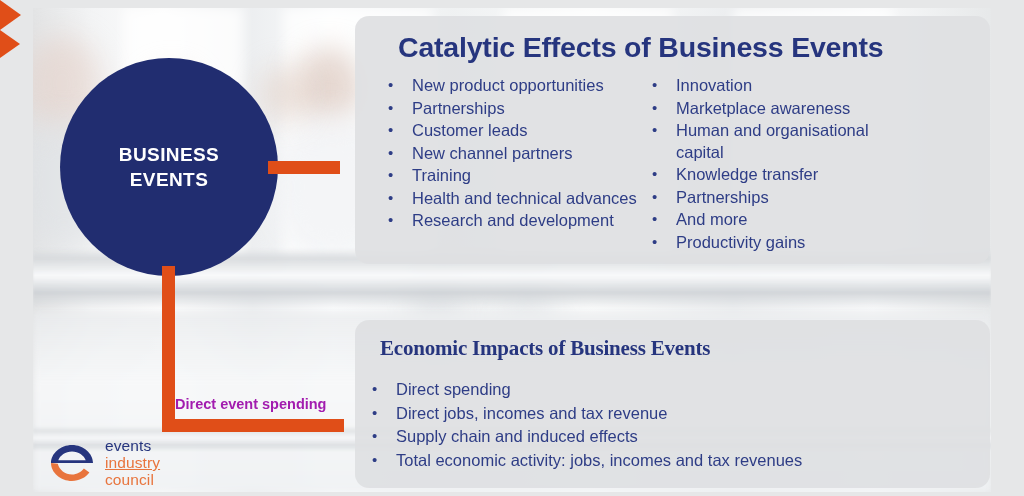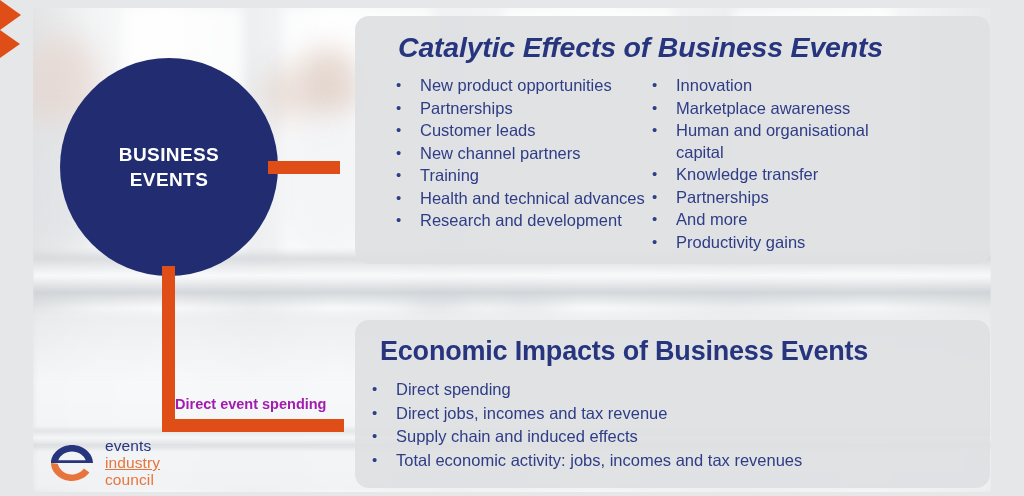--- a/index.html
+++ b/index.html
@@ -106,39 +106,39 @@
   }
 
   
   .section-title {
     position: absolute;
     color: #26357e;
     font-weight: bold;
     letter-spacing: -.2px;
     white-space: nowrap;
   }
-  #title-top    { left: 398px; top: 31px;  font-size: 28.5px; font-style: italic; }
-  #title-bottom { left: 380px; top: 336px; font-size: 27px; }
+  #title-top    { left: 398px; top: 31px;  font-size: 28.5px; }
+  #title-bottom { left: 380px; top: 336px; font-size: 21px; font-family: Liberation Serif, serif; }
 
   ul.bullets { list-style: none; }
   ul.bullets li {
     position: relative;
     color: #2e3d86;
     font-size: 16.5px;
     line-height: 21.5px;
     padding-left: 28px;
     margin-bottom: 1px;
   }
   ul.bullets li::before {
     content: "\2022";
     position: absolute; left: 4px; top: -1px;
     font-size: 15px; color: #2e3d86;
   }
 
-  #col-left  { position: absolute; left: 392px; top: 75px; width: 262px; }
+  #col-left  { position: absolute; left: 384px; top: 75px; width: 262px; }
   #col-right { position: absolute; left: 648px; top: 75px; width: 270px; }
   #list-bottom { position: absolute; left: 368px; top: 379px; width: 600px; }
   #list-bottom li { margin-bottom: 2px; }
 
   
   #logo {
     position: absolute; left: 48px; top: 437px;
     display: flex; align-items: center; gap: 9px;
   }
   #logo-mark { width: 48px; height: 48px; display: block; }

